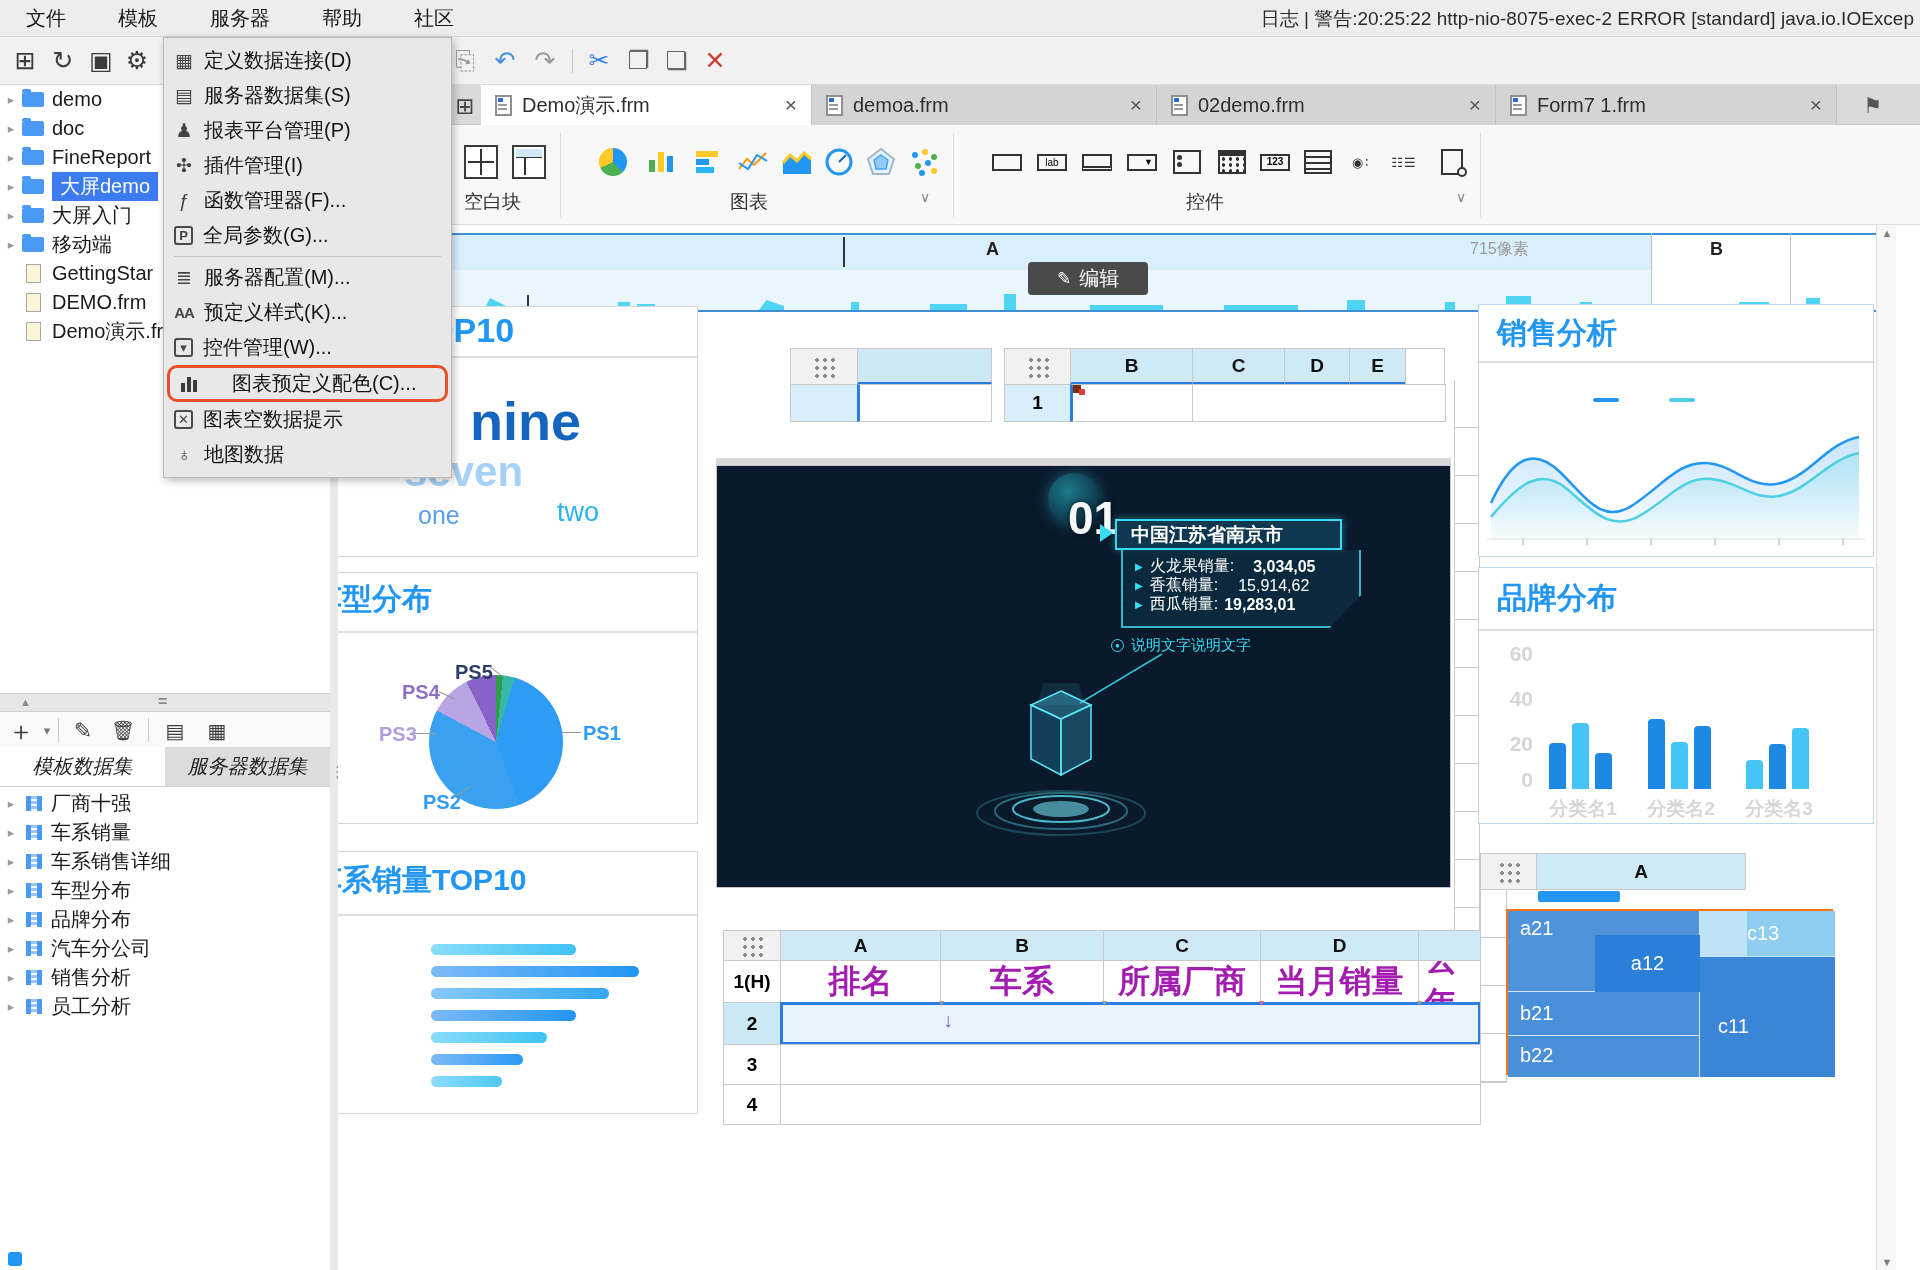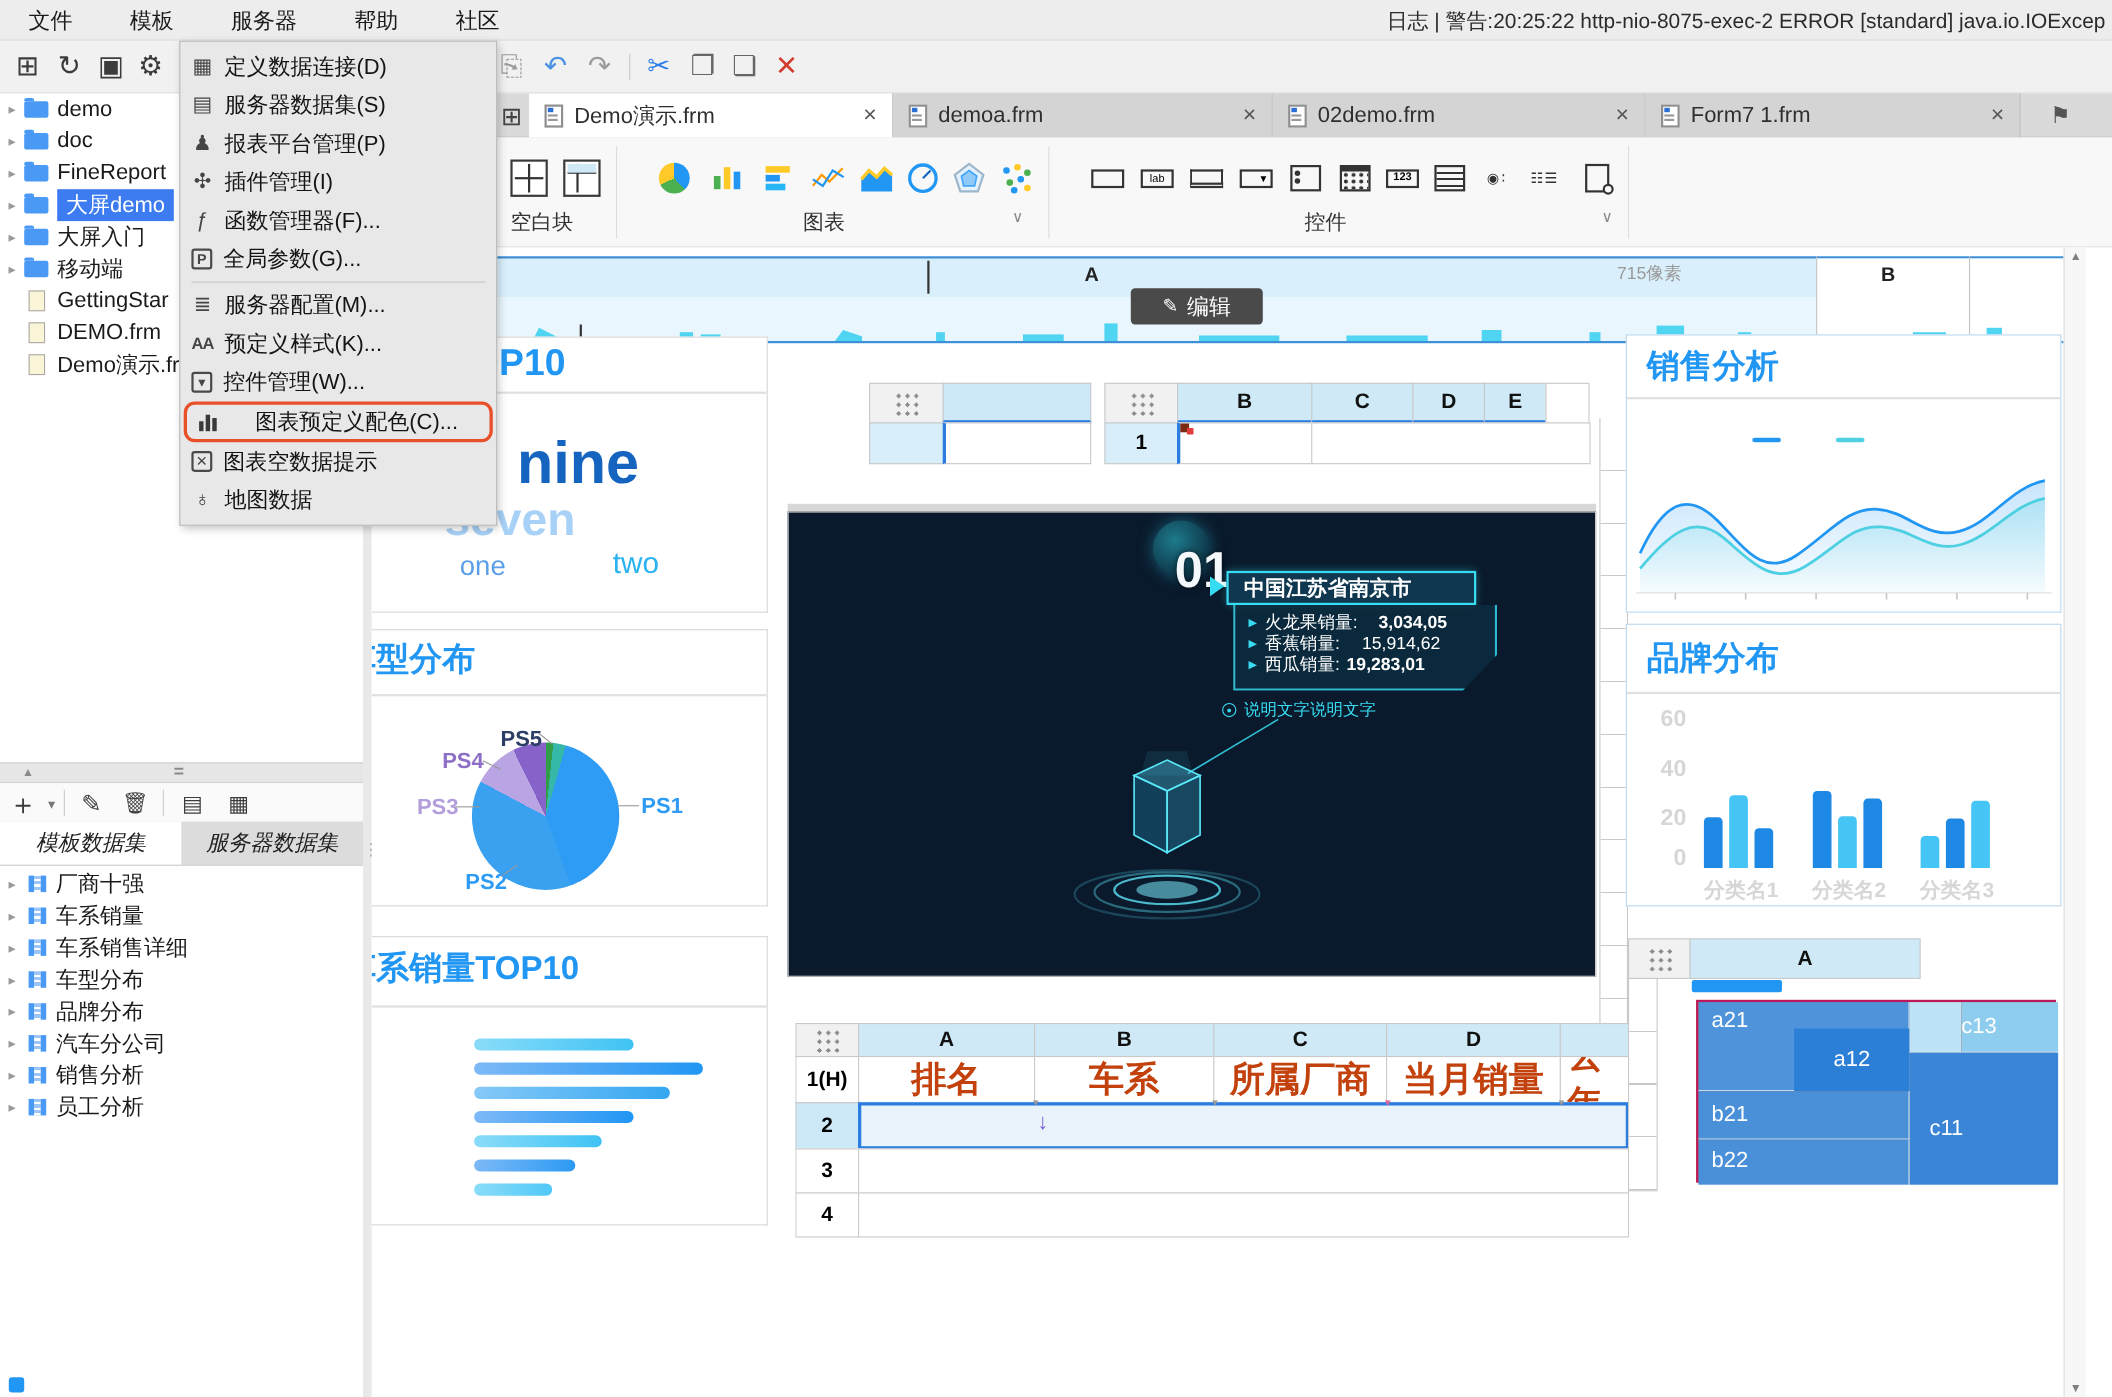--- a/index.html
+++ b/index.html
@@ -62,21 +62,21 @@
   
   .canvas{position:absolute;left:338px;top:225px;width:1582px;height:1045px;background:#fff;}
   .widget{position:absolute;background:#fff;border:1px solid #d7d7d7;overflow:hidden;}
   .wtitle{position:absolute;font-weight:bold;color:#2196f3;white-space:nowrap;}
   .wdiv{position:absolute;left:0;width:100%;height:2px;background:#e0e0e0;}
   .hbar{position:absolute;height:11px;border-radius:6px;}
   .cell{position:absolute;border:1px solid #c9c9c9;background:#fff;}
   .hcell{background:#cfe9f7;font-weight:bold;color:#111;display:flex;align-items:center;justify-content:center;font-size:19px;}
   .handle{background:#f1f1f1;display:flex;align-items:center;justify-content:center;}
   .dots{width:22px;height:22px;background:radial-gradient(circle,#8a8a8a 1.8px,transparent 2px);background-size:8px 8px;}
-  .bluetxt{color:#c2410c;font-weight:bold;}
+  .bluetxt{color:#a21caf;font-weight:bold;}
   .frag{position:absolute;background:#4fd4f2;}
   .stripcells{position:absolute;width:26px;background:repeating-linear-gradient(180deg,#fff 0 47px,#c9c9c9 47px 48px);border-left:1px solid #c9c9c9;border-right:1px solid #c9c9c9;z-index:1;}
   .dash-metric{display:flex;align-items:center;height:19px;font-size:16px;color:#fff;}
   .dash-metric .tri{color:#38dcf2;font-size:10px;margin-right:7px;}
   .bbar{position:absolute;width:17px;border-radius:4px 4px 0 0;bottom:34px;}
   .gray-outline{color:#d6d6d6;font-weight:bold;}
   .rb-cell{position:absolute;color:#fff;font-size:20px;}
 </style>
 </head>
 <body>
@@ -585,21 +585,21 @@
 
     <div class="abs" style="left:1142px;top:628px;width:280px;height:37px;z-index:2">
       <div class="cell handle" style="left:0;top:0;width:57px;height:37px">
           <div class="dots"></div>
         </div>
       <div class="cell hcell" style="left:56px;top:0;width:210px;height:37px">A</div>
     </div>
     <div class="abs" style="left:1142px;top:664px;width:27px;height:194px;background:repeating-linear-gradient(180deg,#fff 0 47px,#c9c9c9 47px 48px);border:1px solid #c9c9c9;z-index:2"></div>
     <div class="abs" style="left:1200px;top:666px;width:82px;height:11px;background:#2196f3;border-radius:2px;z-index:2"></div>
 
-    <div class="abs" style="left:1204px;top:684px;width:327px;height:166px;border:2px solid #be185d;background:#c2410c;z-index:3">
+    <div class="abs" style="left:1168px;top:684px;width:327px;height:166px;border:2px solid #f97316;background:#c2410c;z-index:3">
       <div class="abs" style="left:0;top:0;width:192px;height:81px;background:#4f94da;border-right:1px solid #cfe4f5;border-bottom:1px solid #cfe4f5">
           <span class="rb-cell" style="left:12px;top:6px">a21</span>
         </div>
       <div class="abs" style="left:87px;top:24px;width:105px;height:57px;background:#2b7fd6;display:flex;align-items:center;justify-content:center;color:#fff;font-size:20px">
           <span>a12</span>
         </div>
       <div class="abs" style="left:192px;top:0;width:47px;height:46px;background:#bfe3f6;border-bottom:1px solid #cfe4f5"></div>
       <div class="abs" style="left:239px;top:0;width:88px;height:46px;background:#8ecdee;border-bottom:1px solid #cfe4f5;display:flex;align-items:center;justify-content:flex-start;color:#fff;font-size:20px">
           <span>c13</span>
         </div>

